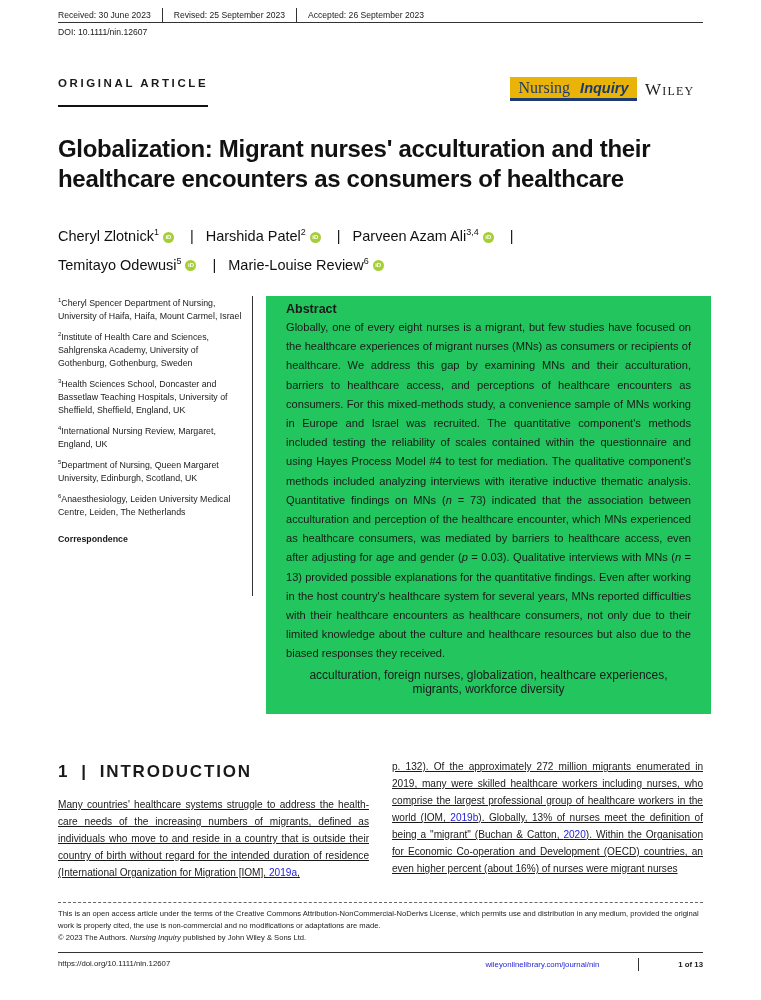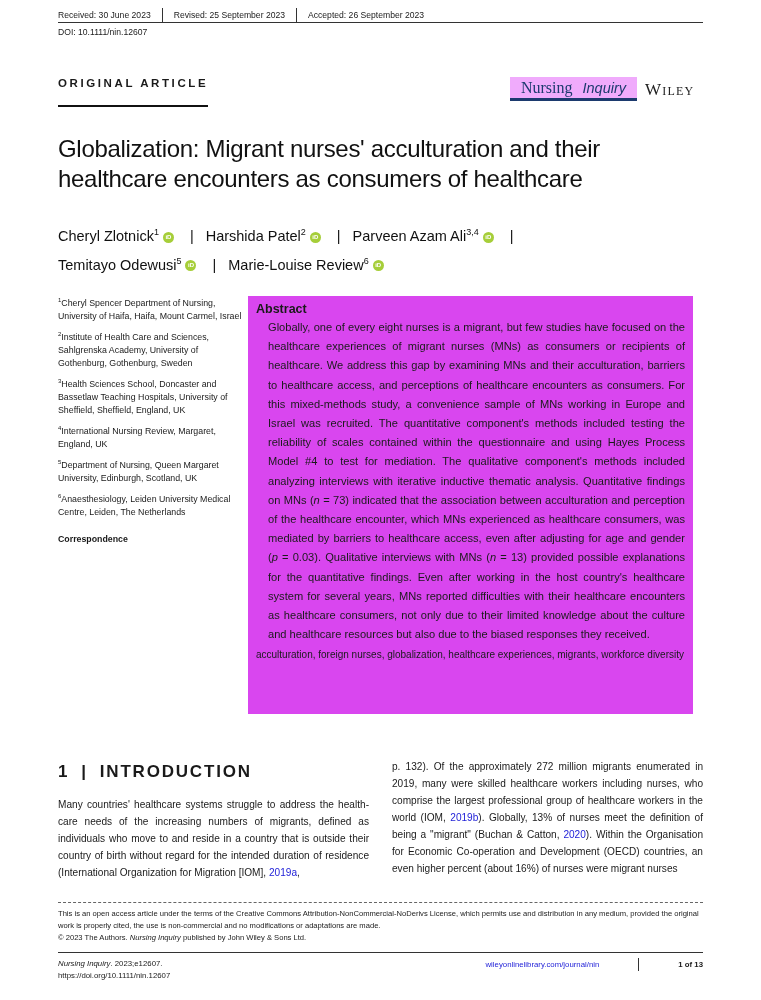--- a/index.html
+++ b/index.html
@@ -3,41 +3,41 @@
 <meta charset="utf-8">
 <style>
   * { box-sizing: border-box; margin: 0; padding: 0; }
   body { width: 761px; height: 1000px; background: #fff; font-family: "Liberation Sans", sans-serif; color: #1a1a1a; position: relative; overflow: hidden; }
   .abs { position: absolute; }
   .hdr-dates { left: 58px; top: 7px; width: 645px; height: 16px; border-bottom: 1px solid #333; font-size: 8.6px; display: flex; align-items: center; }
   .hdr-dates span { padding-right: 11px; }
   .hdr-dates .sep { width: 1px; height: 14px; background: #333; margin-right: 11px; padding: 0; }
   .doi { left: 58px; top: 27px; font-size: 8.6px; }
   .orig { left: 58px; top: 77px; font-size: 11.5px; font-weight: bold; letter-spacing: 2.6px; padding-bottom: 16px; border-bottom: 2px solid #111; }
-  .logo-ni { left: 510px; top: 77px; width: 127px; height: 24px; background: #f0abfc; border-bottom: 3px solid #1c3a6e; color: #1c3a6e; font-family: "Liberation Serif", serif; font-size: 16px; display: flex; align-items: center; justify-content: center; }
-  .logo-ni i { font-family: "Liberation Sans", sans-serif; font-style: italic; font-weight: normal; font-size: 14.5px; margin-left: 10px; }
+  .logo-ni { left: 510px; top: 77px; width: 127px; height: 24px; background: #eab308; border-bottom: 3px solid #1c3a6e; color: #1c3a6e; font-family: "Liberation Serif", serif; font-size: 16px; display: flex; align-items: center; justify-content: center; }
+  .logo-ni i { font-family: "Liberation Sans", sans-serif; font-style: italic; font-weight: bold; font-size: 14.5px; margin-left: 10px; }
   .logo-wiley { left: 645px; top: 80px; font-family: "Liberation Serif", serif; font-size: 17px; letter-spacing: 1.2px; color: #222; font-variant: small-caps; }
   .title { left: 58px; top: 134px; width: 600px; font-size: 24px; line-height: 30px; color: #111; letter-spacing: -0.3px; }
   .authors { left: 58px; top: 220px; width: 640px; font-size: 14.5px; line-height: 25px; color: #111; }
   .authors sup { font-size: 9px; }
   .orcid { display: inline-block; width: 11px; height: 11px; border-radius: 50%; background: #a6ce39; color: #fff; font-size: 6px; font-weight: bold; text-align: center; line-height: 11px; vertical-align: middle; margin: 0 4px; }
   .pipe { margin: 0 12px; }
   .affils { left: 58px; top: 294px; width: 190px; font-size: 8.8px; line-height: 13px; }
   .affils p { margin-bottom: 5px; }
   .affils sup { font-size: 6px; }
   .corr-h { font-weight: bold; margin-top: 14px; }
   .link { color: #2323d8; }
   .vline { left: 252px; top: 296px; width: 1px; height: 300px; background: #333; }
-  .abstract { left: 248px; top: 296px; width: 445px; height: 418px; background: #d946ef; padding: 6px 8px; }
+  .abstract { left: 266px; top: 296px; width: 445px; height: 418px; background: #22c55e; padding: 6px 20px; }
   .abs-h { font-size: 12.5px; font-weight: bold; margin-bottom: 2px; }
-  .abs-body { font-size: 11.1px; line-height: 19.2px; text-align: justify; margin-left: 12px; }
+  .abs-body { font-size: 11.1px; line-height: 19.2px; text-align: justify; }
   .kw-h { font-size: 8.8px; font-weight: bold; letter-spacing: 2px; margin-top: 12px; }
-  .kw-body { font-size: 10px; line-height: 14px; margin-top: 4px; }
+  .kw-body { font-size: 12px; line-height: 14px; margin-top: 4px; text-align: center; }
   .sec-h { left: 58px; top: 762px; font-size: 17px; font-weight: bold; letter-spacing: 1.8px; }
-  .col { font-size: 10.1px; line-height: 17px; text-align: justify; width: 311px; }
+  .col { font-size: 10.1px; line-height: 17px; text-align: justify; width: 311px; text-decoration: underline; }
   .col-l { left: 58px; top: 796px; }
   .col-r { left: 392px; top: 758px; }
   .lic { left: 58px; top: 902px; width: 645px; border-top: 1px dashed #666; padding-top: 5px; font-size: 7.6px; line-height: 12px; }
   .footer { left: 58px; top: 952px; width: 645px; border-top: 1px solid #333; padding-top: 5px; font-size: 7.8px; line-height: 12px; }
   .footer-right { position: absolute; right: 0; top: 5px; display: flex; align-items: center; gap: 25px; }
   .footer-right .fsep { width: 1px; height: 13px; background: #333; margin: 0 14px; }
   .footer-right .pg { font-weight: bold; }
 </style>
 </head>
 <body>
@@ -50,21 +50,21 @@
   <span>Accepted: 26 September 2023</span>
 </div>
 <div class="abs doi">DOI: 10.1111/nin.12607</div>
 <div class="abs orig">ORIGINAL ARTICLE</div>
 <div class="abs logo-ni">
   <span>Nursing</span>
     <i>Inquiry</i>
 </div>
 <div class="abs logo-wiley">Wiley</div>
 
-<h1 class="abs title" style="font-weight:normal;">Globalization: Migrant nurses' acculturation and their healthcare encounters as consumers of healthcare</h1>
+<h1 class="abs title" style="font-weight:bold;">Globalization: Migrant nurses' acculturation and their healthcare encounters as consumers of healthcare</h1>
 
 <div class="abs authors">
   <span><span>Cheryl Zlotnick</span><sup>1</sup></span><span class="orcid">iD</span><span class="pipe">|</span><span><span>Harshida Patel</span><sup>2</sup></span><span class="orcid">iD</span><span class="pipe">|</span><span><span>Parveen Azam Ali</span><sup>3,4</sup></span><span class="orcid">iD</span><span class="pipe">|</span><br>
   <span><span>Temitayo Odewusi</span><sup>5</sup></span><span class="orcid">iD</span><span class="pipe">|</span><span><span>Marie-Louise Review</span><sup>6</sup></span><span class="orcid">iD</span>
 </div>
 
 <div class="abs affils">
   <p><sup>1</sup><span>Cheryl Spencer Department of Nursing, University of Haifa, Haifa, Mount Carmel, Israel</span></p>
   <p><sup>2</sup><span>Institute of Health Care and Sciences, Sahlgrenska Academy, University of Gothenburg, Gothenburg, Sweden</span></p>
   <p><sup>3</sup><span>Health Sciences School, Doncaster and Bassetlaw Teaching Hospitals, University of Sheffield, Sheffield, England, UK</span></p>
@@ -87,20 +87,19 @@
 <div class="abs col col-l"><span>Many countries' healthcare systems struggle to address the health-care needs of the increasing numbers of migrants, defined as individuals who move to and reside in a country that is outside their country of birth without regard for the intended duration of residence (International Organization for Migration [IOM], </span><span class="link">2019a</span><span>,</span></div>
 
 <div class="abs col col-r"><span>p. 132). Of the approximately 272 million migrants enumerated in 2019, many were skilled healthcare workers including nurses, who comprise the largest professional group of healthcare workers in the world (IOM, </span><span class="link">2019b</span><span>). Globally, 13% of nurses meet the definition of being a "migrant" (Buchan &amp; Catton, </span><span class="link">2020</span><span>). Within the Organisation for Economic Co-operation and Development (OECD) countries, an even higher percent (about 16%) of nurses were migrant nurses</span></div>
 
 <div class="abs lic">
   <div>This is an open access article under the terms of the Creative Commons Attribution-NonCommercial-NoDerivs License, which permits use and distribution in any medium, provided the original work is properly cited, the use is non-commercial and no modifications or adaptations are made.</div>
   <div><span>© 2023 The Authors. </span><i>Nursing Inquiry</i><span> published by John Wiley &amp; Sons Ltd.</span></div>
 </div>
 
 <div class="abs footer">
-  <div><i>Nursing Inquiry</i><span>. 2023;e12607.</span></div>
   <div>https://doi.org/10.1111/nin.12607</div>
   <div class="footer-right">
     <span class="link">wileyonlinelibrary.com/journal/nin</span>
     <span class="fsep"></span>
     <span class="pg">1 of 13</span>
   </div>
 </div>
 
 </body></html>

